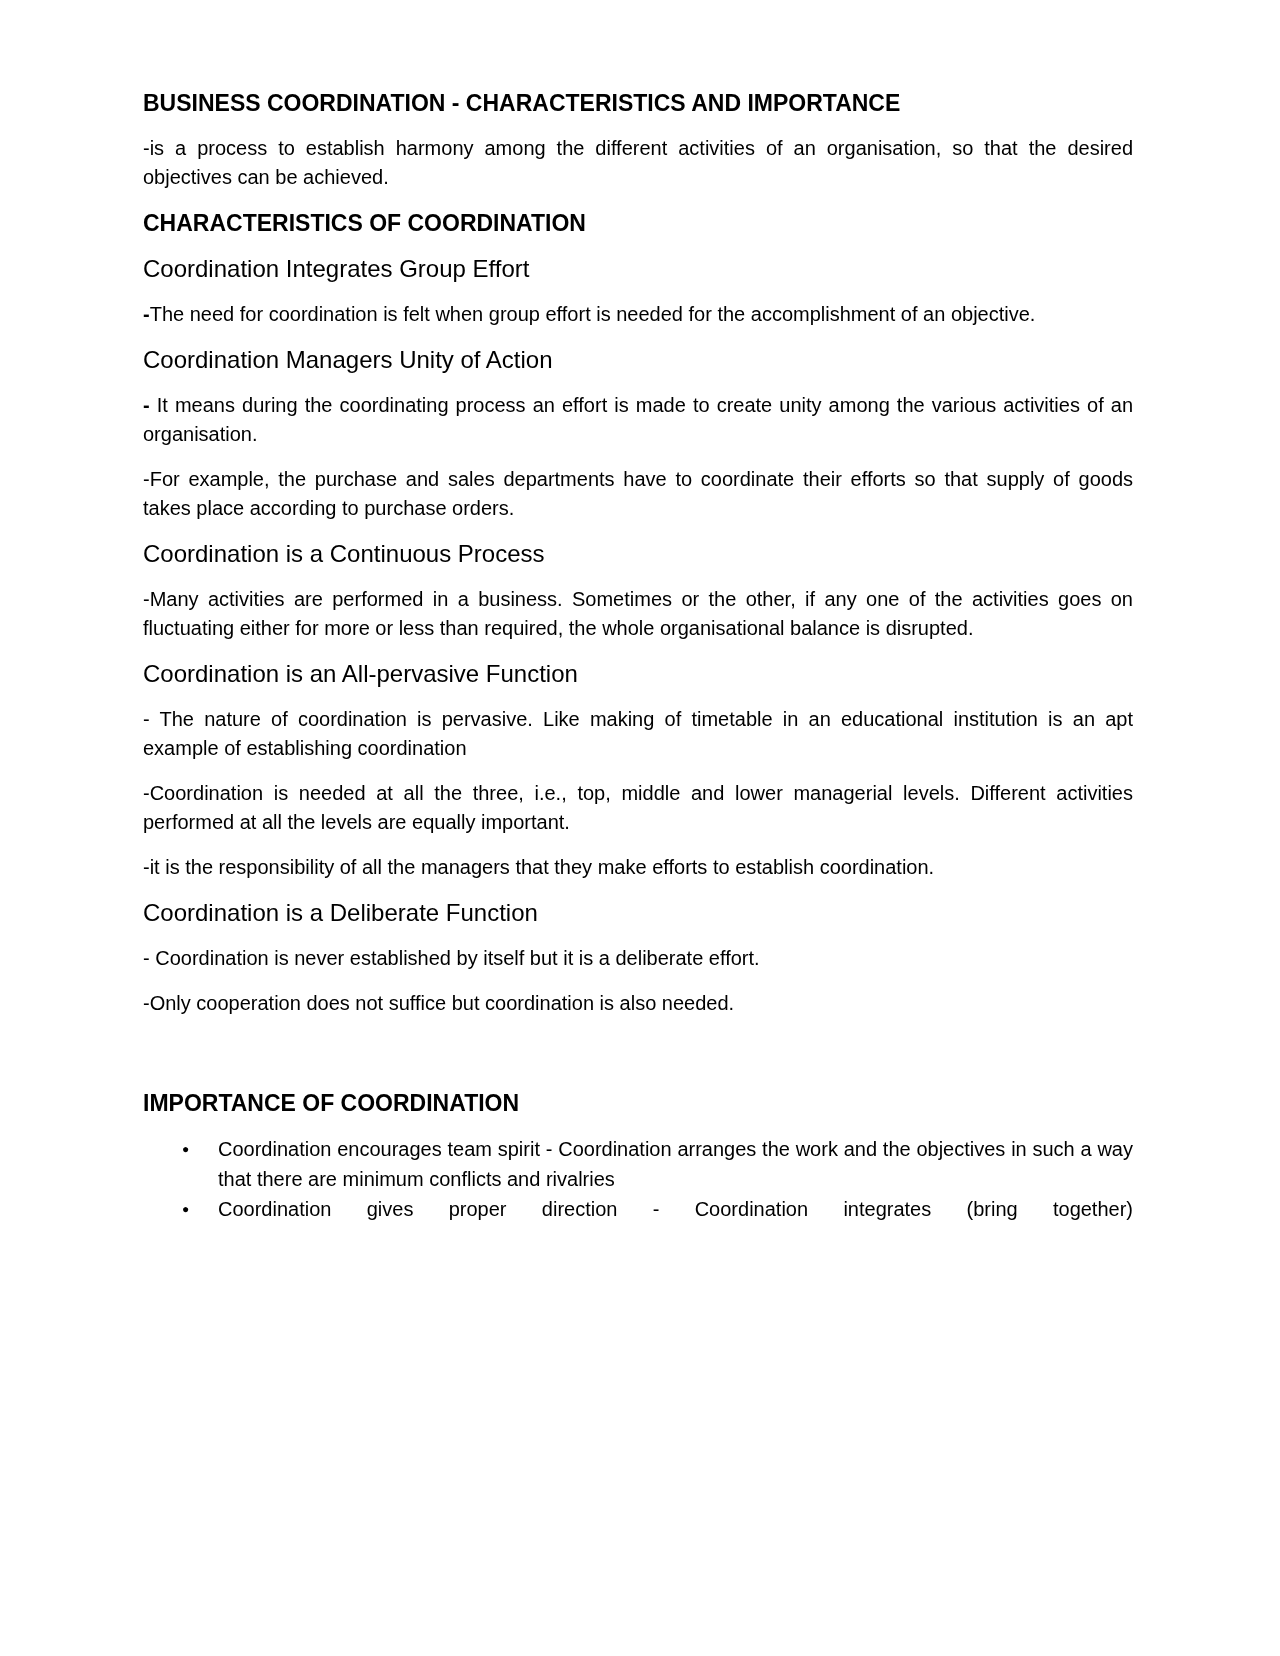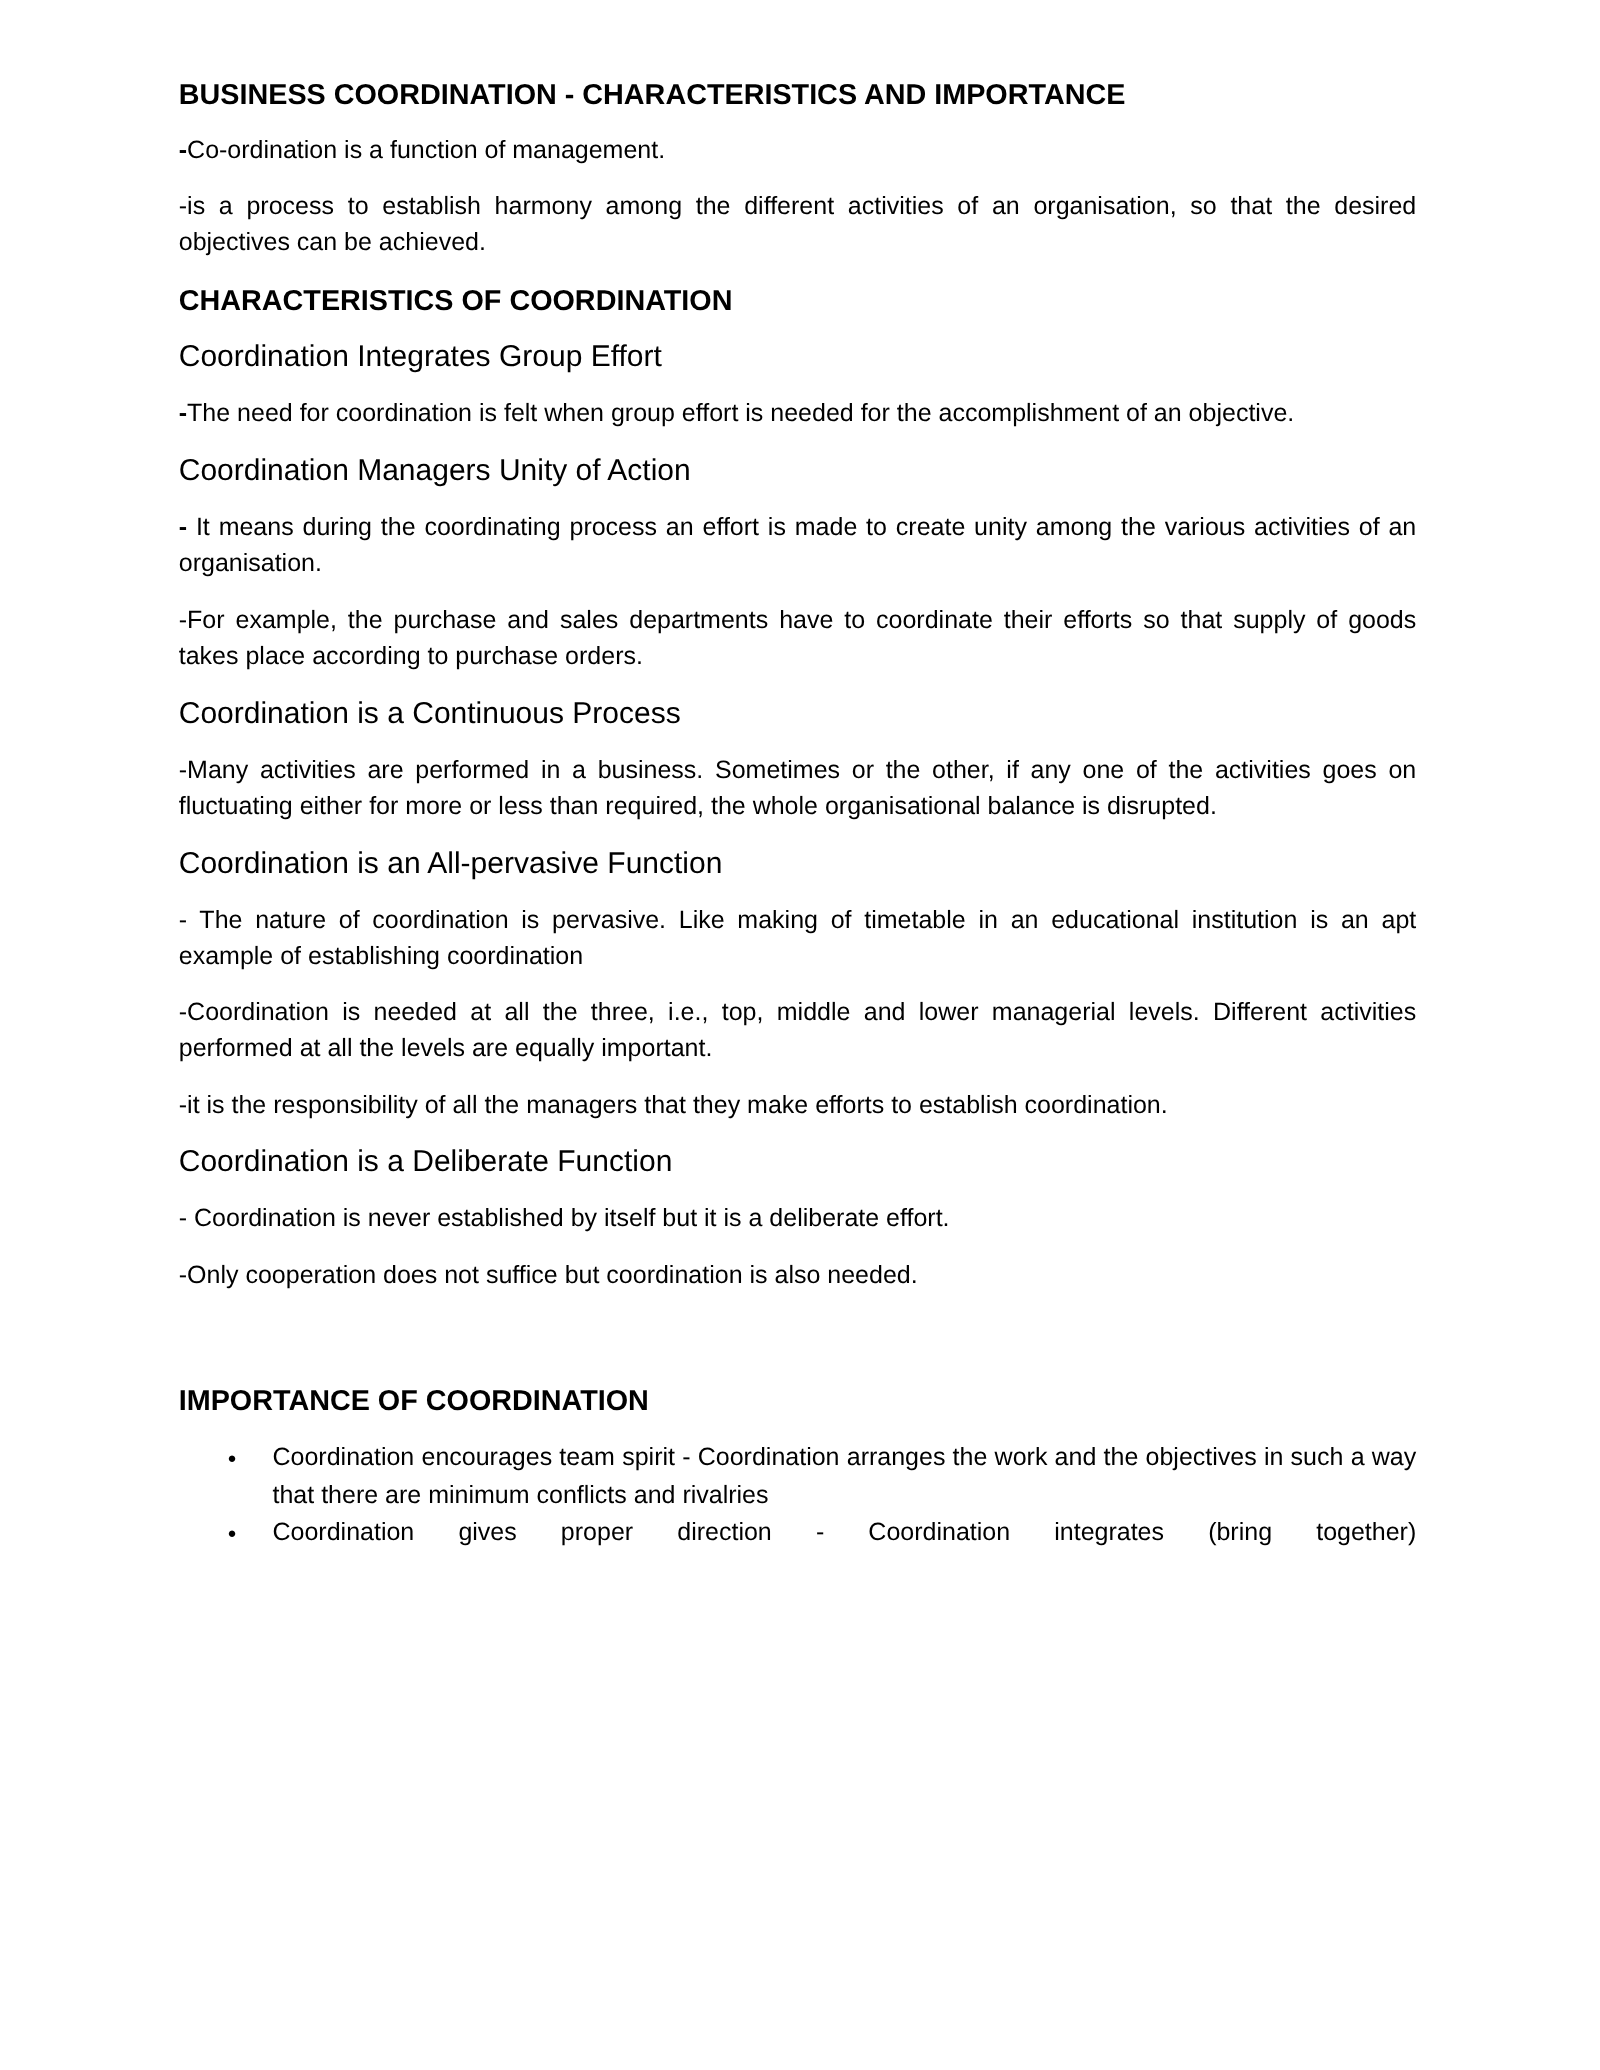--- a/index.html
+++ b/index.html
@@ -4,21 +4,21 @@
 <style>
   html, body {
     margin: 0;
     padding: 0;
     background: #ffffff;
   }
   .page {
     width: 1280px;
     min-height: 1656px;
     box-sizing: border-box;
-    padding: 60px 147px 40px 143px;
+    padding: 88px 147px 40px 143px;
     background: #ffffff;
     color: #000000;
     font-family: "Liberation Sans", sans-serif;
   }
   .heading-lg {
     font-size: 23px;
     line-height: 30px;
     font-weight: bold;
     margin: 0 0 16px 0;
   }
@@ -64,21 +64,20 @@
     text-align-last: justify;
   }
 </style>
 </head>
 <body>
 
 <div class="page">
 
   <div class="heading-lg">BUSINESS COORDINATION - CHARACTERISTICS AND IMPORTANCE</div>
 
-  <p class="body-text"><strong class="lead-dash">-</strong><span>Co-ordination is a function of management.</span></p>
 
   <p class="body-text justify">-is a process to establish harmony among the different activities of an organisation, so that the desired objectives can be achieved.</p>
 
   <div class="heading-lg">CHARACTERISTICS OF COORDINATION</div>
 
   <div class="heading-sm">Coordination Integrates Group Effort</div>
 
   <p class="body-text justify"><strong class="lead-dash">-</strong><span>The need for coordination is felt when group effort is needed for the accomplishment of an objective.</span></p>
 
   <div class="heading-sm">Coordination Managers Unity of Action</div>

